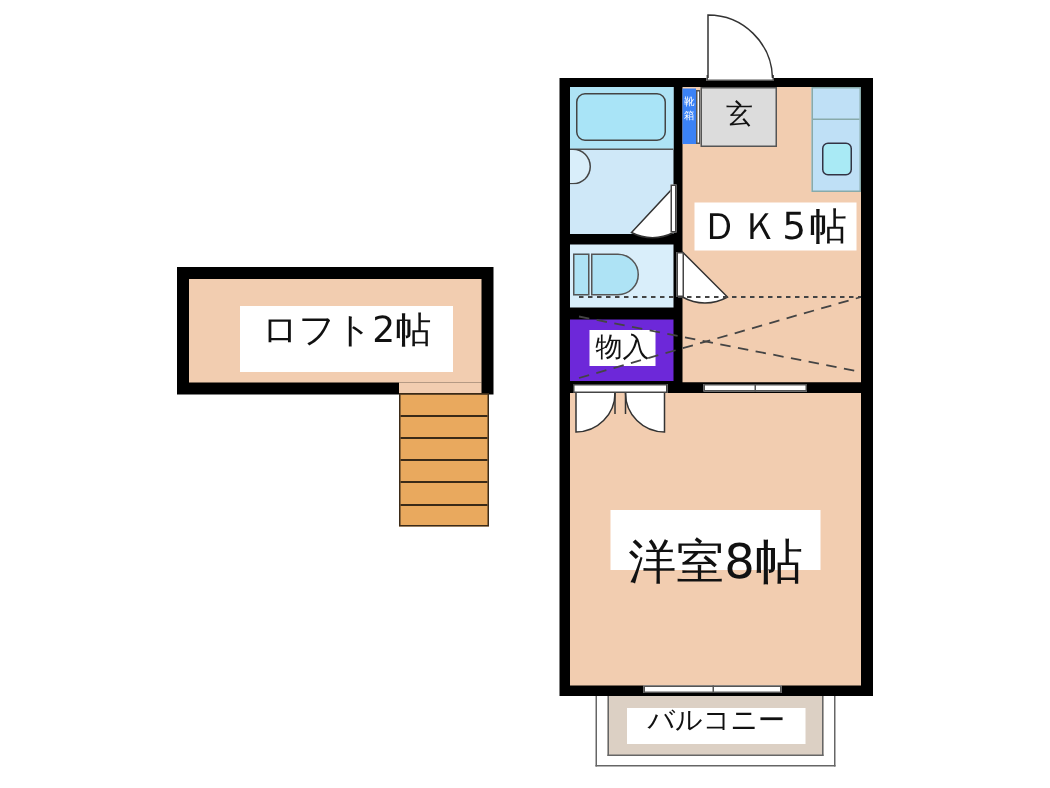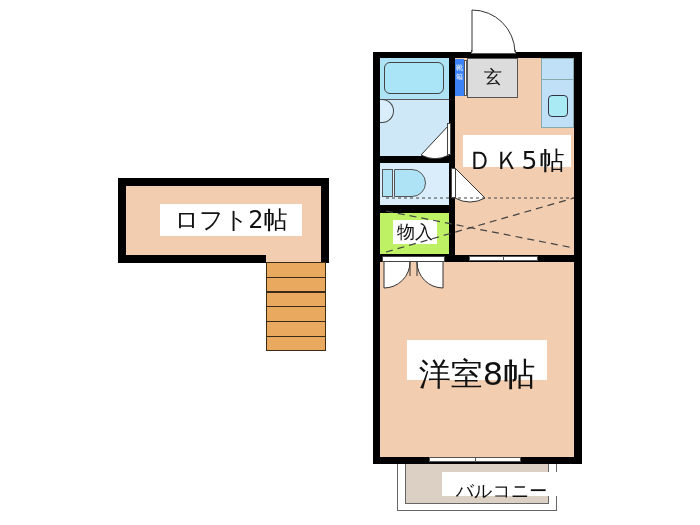--- a/index.html
+++ b/index.html
@@ -11,21 +11,21 @@
   .label { background: #fff; color: #111; white-space: nowrap; line-height: 1; text-align: center; }
   svg.overlay { position: absolute; left: 0; top: 0; pointer-events: none; }
 </style>
 </head>
 <body>
 
 <div class="abs" style="left:118px; top:178px; width:211px; height:85px;">
   <div class="abs wall" style="left:0; top:0; width:211px; height:85px;"></div>
   <div class="abs floor" style="left:8px; top:8px; width:195px; height:69px;"></div>
   <div class="abs floor" style="left:148px; top:77px; width:55px; height:8px;"></div>
-  <div class="abs label" style="left:42px; top:26px; width:142px; height:32px; font-size:24px; padding-top:4px;text-align:center;">ロフト2帖</div>
+  <div class="abs label" style="left:42px; top:26px; width:142px; height:44px; font-size:24px; padding-top:4px;text-align:center;">ロフト2帖</div>
 </div>
 <div class="abs" style="left:266px; top:262px; width:60px; height:89px; background:#e9a95e; border:1px solid #3a2a18;
             background-image: repeating-linear-gradient(to bottom, transparent 0, transparent 13.5px, #3a2a18 13.5px, #3a2a18 14.8px);"></div>
 
 <div class="abs wall" style="left:373px; top:52px; width:209px; height:412px;"></div>
 
 <div class="abs floor" style="left:455px; top:58px; width:119px; height:197px;"></div>
 <div class="abs floor" style="left:380px; top:262px; width:194px; height:195px;"></div>
 
 <div class="abs" style="left:380px; top:58px; width:69px; height:98px; background:#cfe8f8;">
@@ -42,21 +42,21 @@
 
 <div class="abs" style="left:380px; top:163px; width:69px; height:42px; background:#d9eefa;">
   <div class="abs" style="left:2px; top:6px; width:11px; height:28px; background:#aee3f5; border:1px solid #555;"></div>
   <div class="abs" style="left:14px; top:6px; width:32px; height:28px; background:#aee3f5; border:1px solid #555; border-radius:0 16px 16px 0;"></div>
 </div>
 <svg class="overlay" width="700" height="525">
   <path d="M455 168 L455 198 A30 30 0 0 0 485 198 Z" fill="#fff" stroke="#333" stroke-width="1"></path>
 </svg>
 <div class="abs" style="left:451px; top:168px; width:5px; height:30px; background:#fff; border:1px solid #444;"></div>
 
-<div class="abs" style="left:380px; top:213px; width:69px; height:41px; background:#bef264;">
+<div class="abs" style="left:380px; top:213px; width:69px; height:41px; background:#6d28d9;">
   <div class="abs label" style="left:13px; top:7px; width:44px; height:24px; font-size:18px; padding-top:3px;">物入</div>
 </div>
 
 <div class="abs" style="left:382px; top:256px; width:63px; height:6px; background:#fff; border:1px solid #444;"></div>
 <svg class="overlay" width="700" height="525">
   <path d="M384 262 L384 288 A26 26 0 0 0 410 262" fill="#fff" stroke="#333" stroke-width="1"></path>
   <path d="M443 262 L443 288 A26 26 0 0 1 417 262" fill="#fff" stroke="#333" stroke-width="1"></path>
   <line x1="410" y1="262" x2="410" y2="276" stroke="#333" stroke-width="1"></line>
   <line x1="417" y1="262" x2="417" y2="276" stroke="#333" stroke-width="1"></line>
 </svg>
@@ -83,24 +83,24 @@
 <div class="abs" style="left:469px; top:256px; width:69px; height:5px; background:#fff; border:1px solid #555;">
   <div class="abs" style="left:33px; top:-1px; width:1px; height:5px; background:#555;"></div>
 </div>
 
 <svg class="overlay" width="700" height="525">
   <line x1="386" y1="198" x2="574" y2="198" stroke="#444" stroke-width="1.2" stroke-dasharray="3,3"></line>
   <line x1="386" y1="211" x2="574" y2="248" stroke="#444" stroke-width="1.2" stroke-dasharray="7,5"></line>
   <line x1="386" y1="252" x2="574" y2="198" stroke="#444" stroke-width="1.2" stroke-dasharray="7,5"></line>
 </svg>
 
-<div class="abs label" style="left:463px; top:135px; width:108px; height:32px; font-size:25px; padding-top:13px; letter-spacing:2px;">ＤＫ5帖</div>
+<div class="abs label" style="left:463px; top:135px; width:108px; height:32px; font-size:25px; padding-top:3px; letter-spacing:2px;">ＤＫ5帖</div>
 
 <div class="abs label" style="left:407px; top:340px; width:140px; height:40px; font-size:32px; padding-top:18px;">洋室8帖</div>
 
 <div class="abs" style="left:429px; top:457px; width:92px; height:5px; background:#fff; border:1px solid #555;">
   <div class="abs" style="left:45px; top:-1px; width:1px; height:5px; background:#555;"></div>
 </div>
 
 <div class="abs" style="left:397px; top:464px; width:160px; height:47px; background:#fff; border:1px solid #666; border-top:none;">
   <div class="abs" style="left:7px; top:0; width:144px; height:40px; background:#dcd0c4; border:1px solid #666; border-top:none;"></div>
-  <div class="abs label" style="left:20px; top:8px; width:119px; height:24px; font-size:18px; padding-top:10px;margin-left:24px;">バルコニー</div>
+  <div class="abs label" style="left:20px; top:8px; width:119px; height:24px; font-size:18px; padding-top:0;">バルコニー</div>
 </div>
 
 </body></html>

